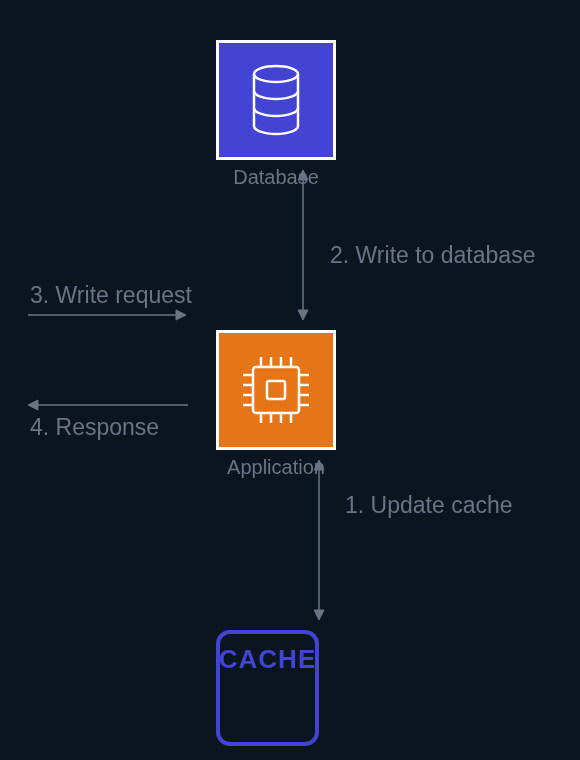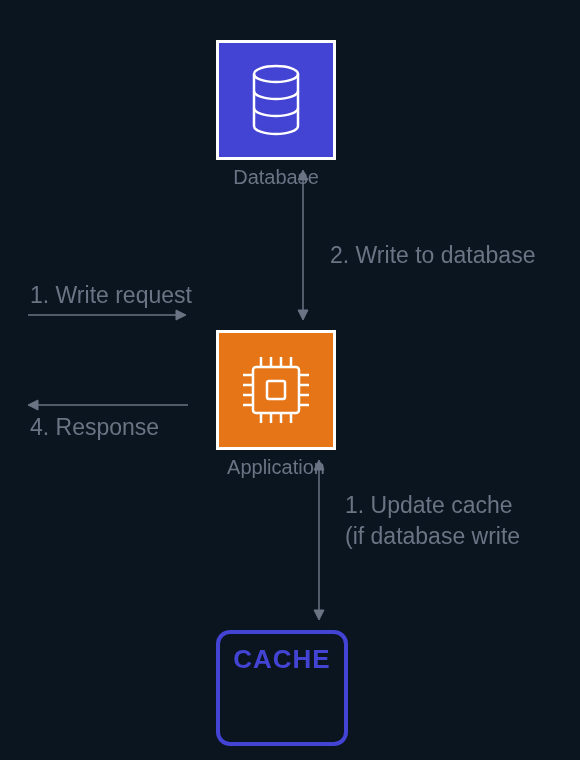--- a/index.html
+++ b/index.html
@@ -27,21 +27,21 @@
     }
     .application-box {
       left: 216px;
       top: 330px;
       background: #e67518;
     }
     .cache-box {
       position: absolute;
       left: 216px;
       top: 630px;
-      width: 132px;
+      width: 103px;
       height: 116px;
       border: 4px solid #4343d4;
       border-radius: 14px;
       background: transparent;
       display: flex;
       align-items: flex-start;
       justify-content: center;
       padding-top: 10px;
     }
     .cache-text {
@@ -121,25 +121,25 @@
     <line x1="62" y1="44" x2="72" y2="44"></line>
     <line x1="62" y1="54" x2="72" y2="54"></line>
   </svg>
 </div>
 <div class="node-label application-label">Application</div>
 
 <div class="cache-box">
   <span class="cache-text">CACHE</span>
 </div>
 
-<div class="step-label step1">1. Write request</div>
+<div class="step-label step1">3. Write request</div>
 <div class="step-label step2">2. Write to database</div>
 <div class="step-label step3">
   <span>1. Update cache</span><br>
-  <span>(if database write</span><br>
+  <br>
 </div>
 <div class="step-label step4">4. Response</div>
 
 <svg class="arrow" style="left:28px; top:306px;" width="160" height="18">
   <line x1="0" y1="9" x2="148" y2="9" stroke-width="1.5"></line>
   <polygon points="148,4 158,9 148,14"></polygon>
 </svg>
 
 <svg class="arrow" style="left:294px; top:170px;" width="18" height="150">
   <line x1="9" y1="9" x2="9" y2="141" stroke-width="1.5"></line>

